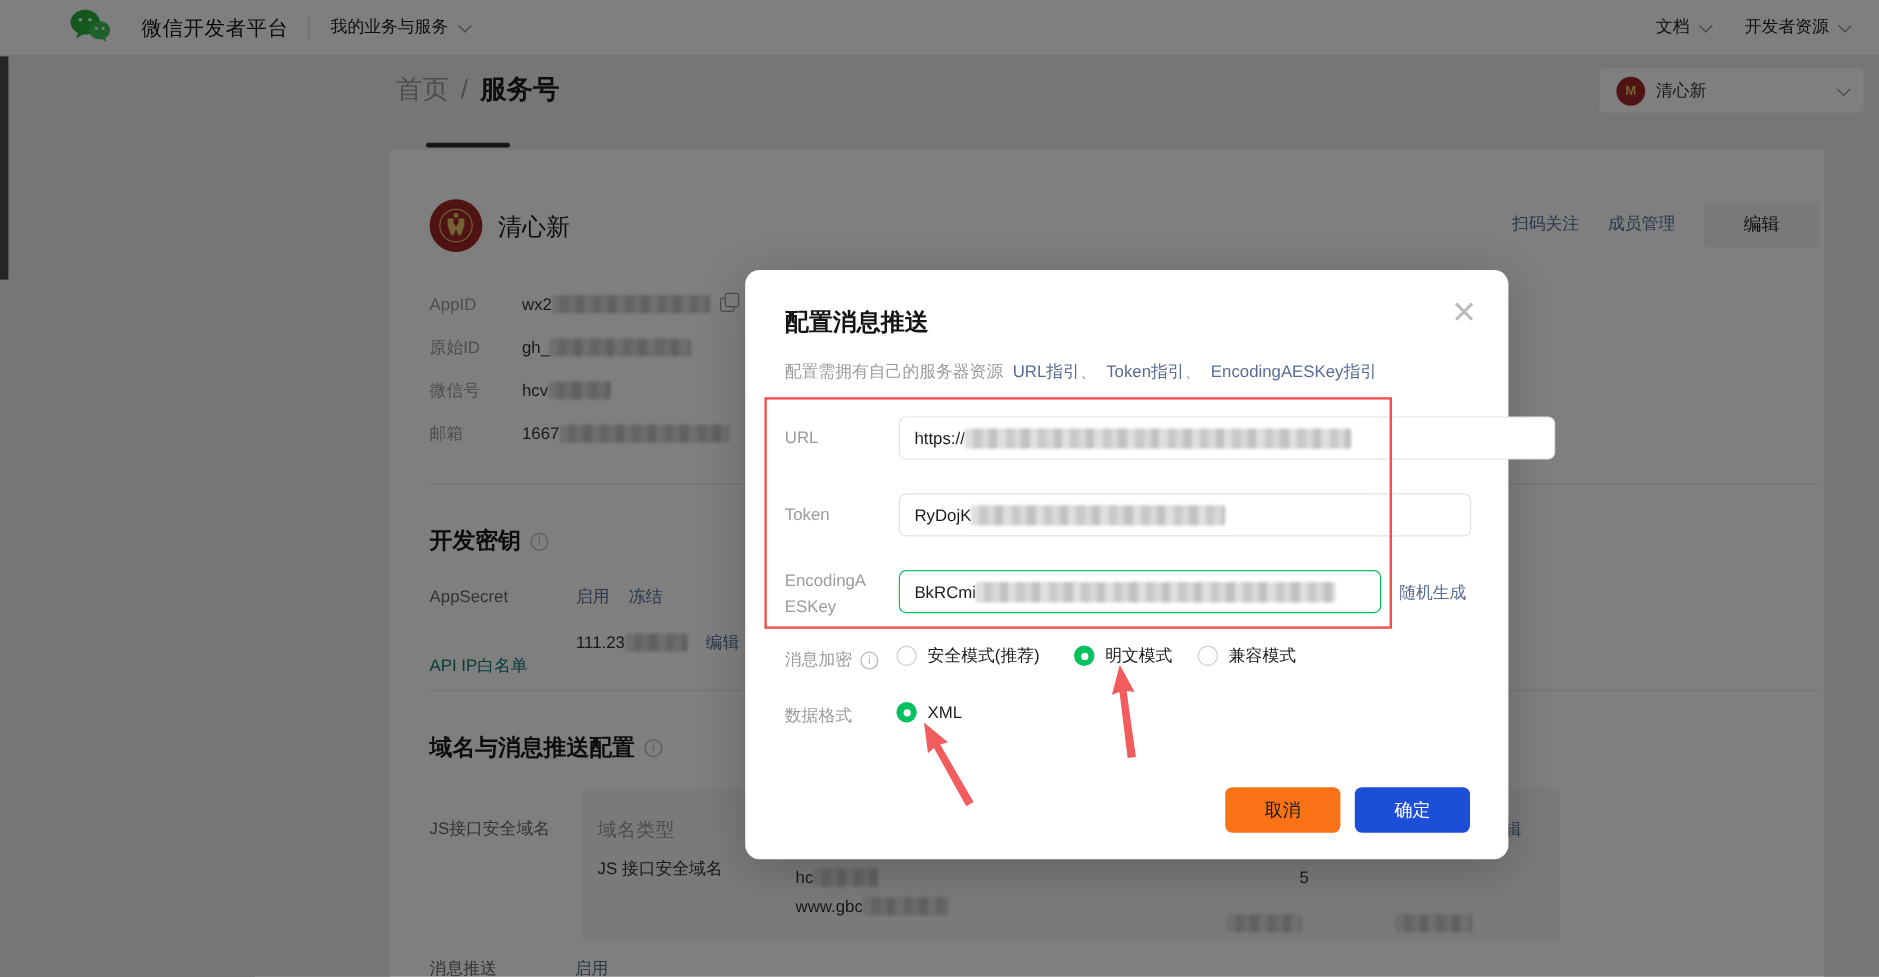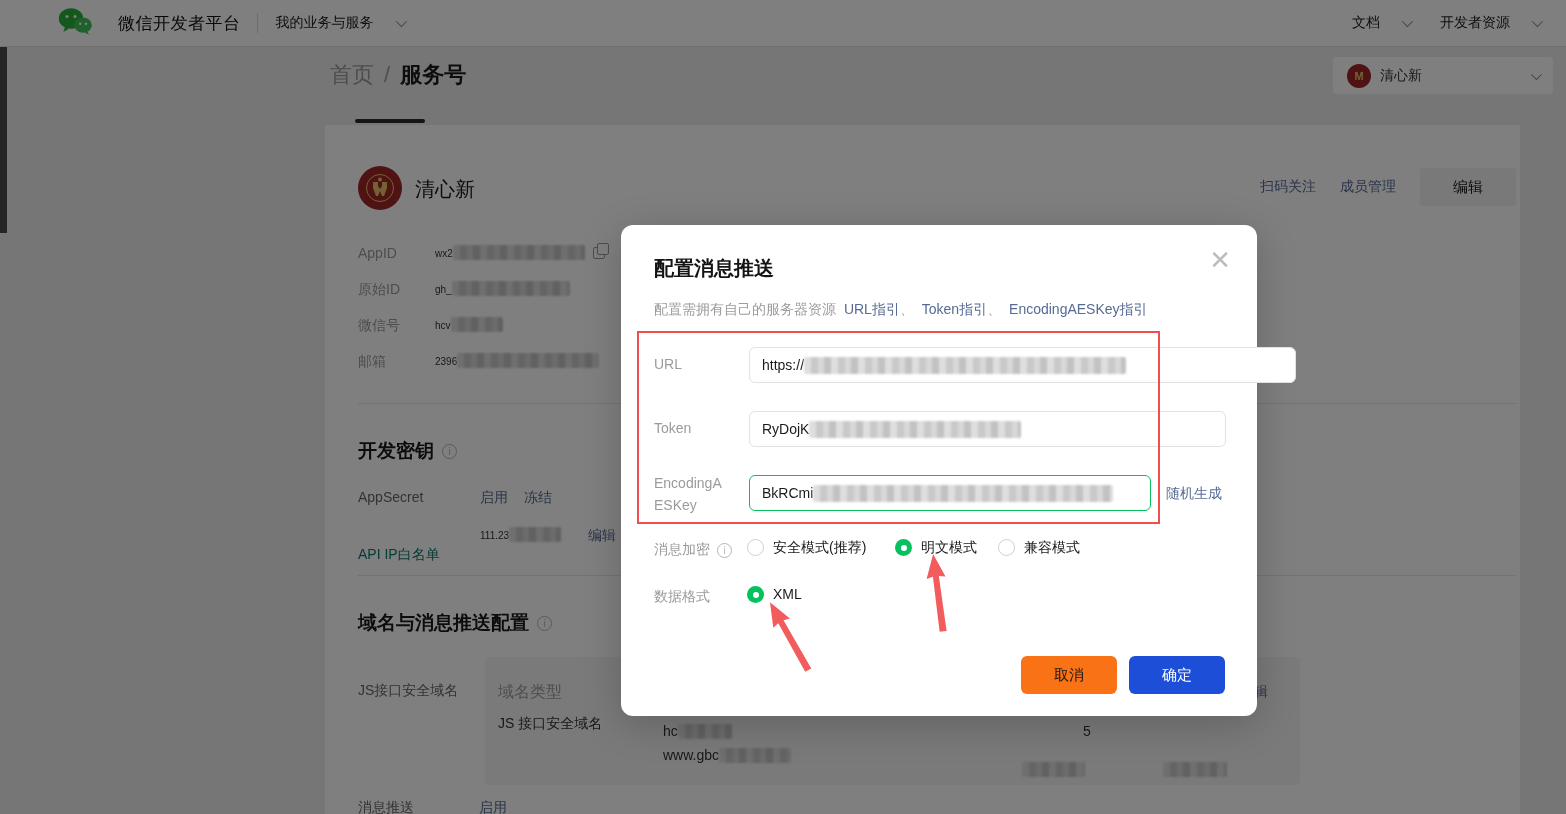--- a/index.html
+++ b/index.html
@@ -4,42 +4,42 @@
 <style>
   html,body{margin:0;padding:0;background:#555;}
   *{box-sizing:border-box;font-family:"Liberation Sans","DejaVu Sans",sans-serif;}
   #stage{position:relative;width:1566px;height:814px;overflow:hidden;background:#ededed;margin:0 auto;}
   .abs{position:absolute;}
 
   
   .topbar{left:0;top:0;width:1566px;height:47px;background:#ffffff;border-bottom:1px solid #e3e3e3;display:flex;align-items:center;}
   .brand-title{font-size:17px;color:#111;margin-left:26px;letter-spacing:.5px;}
   .topbar-divider{width:1px;height:20px;background:#d9d9d9;margin:0 18px 0 16px;}
-  .topnav-item{font-size:14px;color:#1a1a1a;display:flex;align-items:center;gap:22px;cursor:pointer;}
+  .topnav-item{font-size:14px;color:#1a1a1a;display:flex;align-items:center;gap:8px;cursor:pointer;}
   .topbar-right{margin-left:auto;display:flex;align-items:center;gap:30px;padding-right:26px;}
   .chev{width:8px;height:8px;border-right:1.5px solid #8a8a8a;border-bottom:1.5px solid #8a8a8a;transform:rotate(45deg) translateY(-2px);display:inline-block;}
   .left-strip{left:0;top:47px;width:7px;height:186px;background:#4a4a4a;}
 
   .breadcrumb{left:330px;top:60px;font-size:22px;color:#9a9a9a;display:flex;gap:10px;align-items:baseline;}
   .breadcrumb .cur{color:#1a1a1a;font-weight:600;}
   .acct-chip{left:1333px;top:57px;width:220px;height:37px;background:#fff;border-radius:4px;display:flex;align-items:center;padding:0 14px;gap:9px;}
   .acct-chip .name{font-size:14px;color:#333;flex:1;}
   .mini-avatar{width:24px;height:24px;border-radius:50%;background:#9e2626;display:flex;align-items:center;justify-content:center;color:#e8c36a;font-size:11px;font-weight:700;}
   .tab-underline{left:355px;top:119px;width:70px;height:4px;background:#2b2b2b;border-radius:2px;}
 
   .card{left:325px;top:125px;width:1195px;height:689px;background:#ffffff;}
   .avatar{left:358px;top:166px;width:44px;height:44px;border-radius:50%;background:#9e2626;display:flex;align-items:center;justify-content:center;}
   .avatar svg{display:block;}
   .acct-name{left:415px;top:176px;font-size:20px;color:#181818;font-weight:500;}
   .hdr-links{left:1260px;top:178px;display:flex;gap:24px;font-size:14px;}
   .blue{color:#576b95;cursor:pointer;text-decoration:none;}
   .edit-btn{left:1420px;top:168px;width:96px;height:38px;background:#f2f3f5;border:none;border-radius:4px;font-size:15px;color:#181818;cursor:pointer;}
 
   .frow-label{font-size:14px;color:#9a9a9a;}
-  .frow-val{font-size:10px;color:#333;}
+  .frow-val{font-size:14px;color:#333;}
   .censor{display:inline-block;height:15px;border-radius:2px;vertical-align:-3px;
     background:repeating-linear-gradient(90deg,#dedede 0 7px,#c9c9c9 7px 14px,#d8d8d8 14px 20px,#c2c2c2 20px 27px);
     filter:blur(1.3px);}
   .copy-icon{display:inline-block;width:12px;height:12px;border:1.4px solid #9a9a9a;border-radius:2px;position:relative;vertical-align:-2px;margin-left:8px;}
   .copy-icon:before{content:"";position:absolute;left:3px;top:-5px;width:10px;height:10px;border:1.4px solid #9a9a9a;border-radius:2px;background:#fff;}
   .divider{height:1px;background:#e7e7e7;}
   .sec-title{font-size:19px;color:#181818;font-weight:600;display:flex;align-items:center;gap:8px;}
   .info-i{display:inline-flex;width:15px;height:15px;border:1.3px solid #b5b5b5;border-radius:50%;color:#b5b5b5;font-size:10px;align-items:center;justify-content:center;font-style:normal;font-weight:400;}
 
   .table-panel{left:485px;top:657px;width:815px;height:128px;background:#f4f5f7;border-radius:4px;}
@@ -147,21 +147,21 @@
   <div class="abs frow-label" style="left:358px;top:281px">原始ID</div>
   <div class="abs frow-val" style="left:435px;top:281px">
     <span>gh_</span><span class="censor" style="width:118px"></span>
   </div>
   <div class="abs frow-label" style="left:358px;top:317px">微信号</div>
   <div class="abs frow-val" style="left:435px;top:317px">
     <span>hcv</span><span class="censor" style="width:52px"></span>
   </div>
   <div class="abs frow-label" style="left:358px;top:353px">邮箱</div>
   <div class="abs frow-val" style="left:435px;top:353px">
-    <span>2396</span><span class="censor" style="width:142px"></span>
+    <span>1667</span><span class="censor" style="width:142px"></span>
   </div>
 
   <div class="abs divider" style="left:358px;top:403px;width:1158px"></div>
 
   <div class="abs sec-title" style="left:358px;top:438px">
     <span>开发密钥</span>
       <i class="info-i">i</i>
   </div>
   <div class="abs frow-label" style="left:358px;top:489px;color:#666">AppSecret</div>
   <a class="abs blue" style="left:480px;top:489px;font-size:14px">启用</a>

